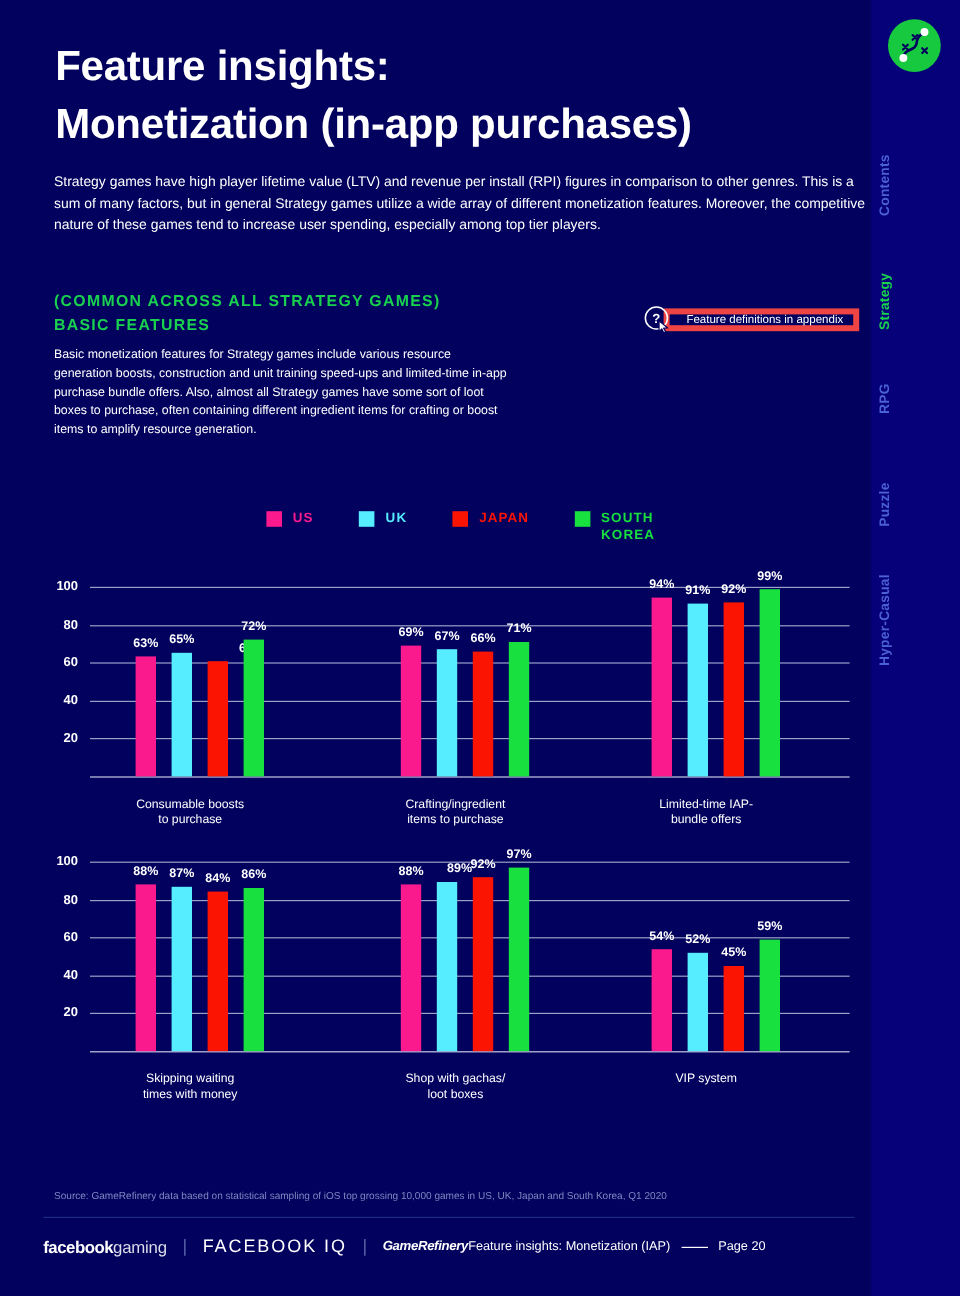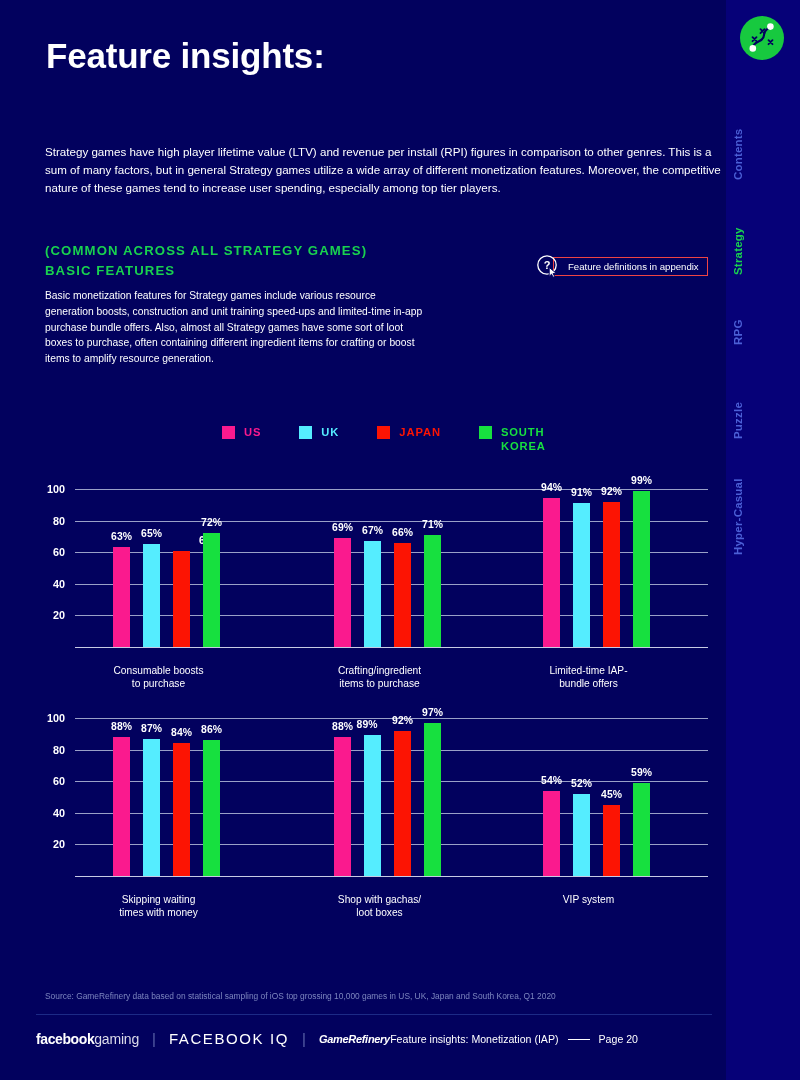--- a/index.html
+++ b/index.html
@@ -83,21 +83,21 @@
     display: flex; align-items: center;
     cursor: pointer;
   }
   #appendix .qmark {
     position: relative; z-index: 2;
     width: 24px; height: 24px;
   }
   #appendix .pill {
     margin-left: -7px;
     height: 19px;
-    border: 1px solid #ef4444;
+    border: 5px solid #ef4444;
     display: flex; align-items: center;
     padding: 0 8px 0 14px;
     font-size: 9.6px; color: #ffffff;
     white-space: nowrap;
   }
 
   
   #legend {
     position: absolute; left: 222px; top: 425px;
     display: flex; align-items: flex-start; gap: 38px;
@@ -185,20 +185,21 @@
         <path d="M20.5 13.2 l4 4 M24.5 13.2 l-4 4"></path>
         <path d="M28.5 24.2 l4 4 M32.5 24.2 l-4 4"></path>
       </g>
     </svg>
   </div>
 
   <div id="main">
 
     <div id="title">
       <div>Feature insights:</div>
+      <div>Monetization (in-app purchases)</div>
     </div>
 
     <p id="intro">Strategy games have high player lifetime value (LTV) and revenue per install (RPI) figures in comparison to other genres. This is a sum of many factors, but in general Strategy games utilize a wide array of different monetization features. Moreover, the competitive nature of these games tend to increase user spending, especially among top tier players.</p>
 
     <div id="sec-head">
       <div>(COMMON ACROSS ALL STRATEGY GAMES)</div>
       <div>BASIC FEATURES</div>
     </div>
 
     <p id="sec-body">Basic monetization features for Strategy games include various resource generation boosts, construction and unit training speed-ups and limited-time in-app purchase bundle offers. Also, almost all Strategy games have some sort of loot boxes to purchase, often containing different ingredient items for crafting or boost items to amplify resource generation.</p>
@@ -301,21 +302,21 @@
           <div class="bar-value" style="left: 46.5px; top: 2.96px;">88%</div>
           <div class="bar" style="left: 68px; width: 17px; height: 137.46px; background: rgb(85, 237, 255);"></div>
           <div class="bar-value" style="left: 76.5px; top: 4.54px;">87%</div>
           <div class="bar" style="left: 98px; width: 17px; height: 132.72px; background: rgb(252, 20, 3);"></div>
           <div class="bar-value" style="left: 106.5px; top: 9.28px;">84%</div>
           <div class="bar" style="left: 128px; width: 17px; height: 135.88px; background: rgb(23, 224, 63);"></div>
           <div class="bar-value" style="left: 136.5px; top: 6.12px;">86%</div>
           <div class="bar" style="left: 259px; width: 17px; height: 139.04px; background: rgb(250, 26, 142);"></div>
           <div class="bar-value" style="left: 267.5px; top: 2.96px;">88%</div>
           <div class="bar" style="left: 289px; width: 17px; height: 140.62px; background: rgb(85, 237, 255);"></div>
-          <div class="bar-value" style="left: 292px; top: 1.38px;">89%</div>
+          <div class="bar-value" style="left: 308px; top: 1.38px;">89%</div>
           <div class="bar" style="left: 319px; width: 17px; height: 145.36px; background: rgb(252, 20, 3);"></div>
           <div class="bar-value" style="left: 327.5px; top: -3.36px;">92%</div>
           <div class="bar" style="left: 349px; width: 17px; height: 153.26px; background: rgb(23, 224, 63);"></div>
           <div class="bar-value" style="left: 357.5px; top: -11.26px;">97%</div>
           <div class="bar" style="left: 468px; width: 17px; height: 85.32px; background: rgb(250, 26, 142);"></div>
           <div class="bar-value" style="left: 476.5px; top: 56.68px;">54%</div>
           <div class="bar" style="left: 498px; width: 17px; height: 82.16px; background: rgb(85, 237, 255);"></div>
           <div class="bar-value" style="left: 506.5px; top: 59.84px;">52%</div>
           <div class="bar" style="left: 528px; width: 17px; height: 71.1px; background: rgb(252, 20, 3);"></div>
           <div class="bar-value" style="left: 536.5px; top: 70.9px;">45%</div>

